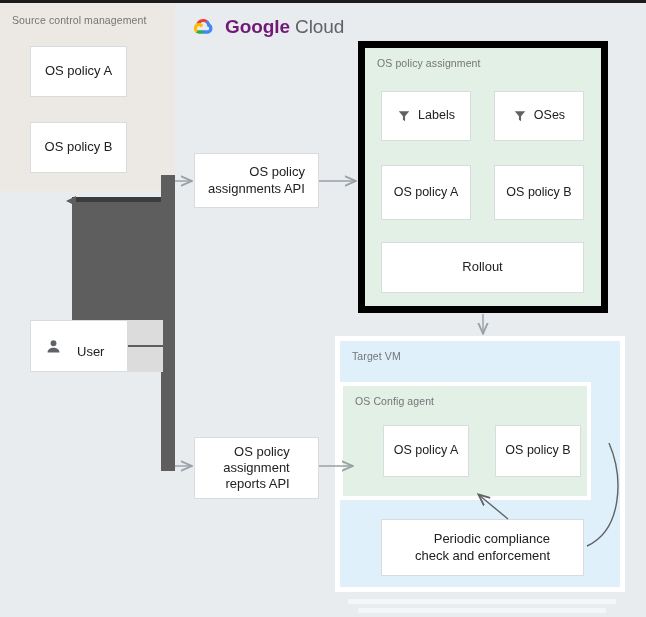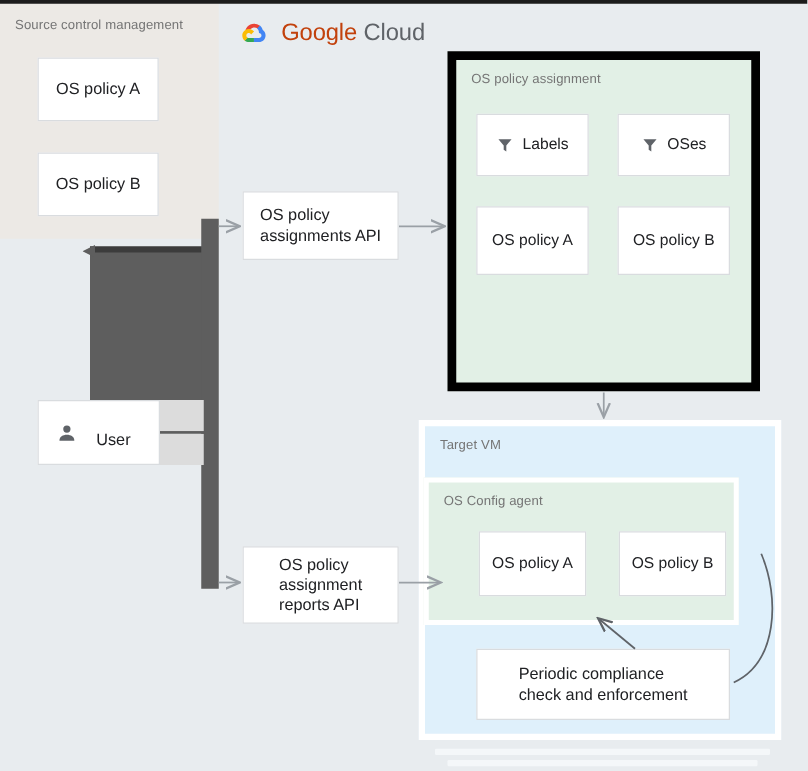--- a/index.html
+++ b/index.html
@@ -32,21 +32,21 @@
   
   .stackcard{position:absolute;background:#f4f7f9;height:5px;border-radius:1px;}
   #stack1{left:348px;top:599px;width:268px;}
   #stack2{left:358px;top:608px;width:248px;}
 
   
   .box{
     position:absolute;box-sizing:border-box;
     background:#ffffff;border:1px solid #d9dcdf;
     display:flex;align-items:center;justify-content:center;
-    text-align:left;color:#202124;font-size:13px;line-height:1.25;
+    text-align:right;color:#202124;font-size:13px;line-height:1.25;
     padding:2px 6px;
   }
   .box.small{font-size:12.5px;}
 
   #box-policy-a-src{left:30px;top:46px;width:97px;height:51px;}
   #box-policy-b-src{left:30px;top:122px;width:97px;height:51px;}
 
   #box-user{left:30px;top:320px;width:98px;height:52px;z-index:30;justify-content:flex-start;padding-left:14px;}
   #box-user .user-label{margin-left:8px;font-size:13px;margin-top:12px;}
 
@@ -77,21 +77,21 @@
   #stub-a{left:126px;top:320px;width:37px;height:25px;}
   #stub-b{left:126px;top:347px;width:37px;height:25px;}
   #stub-line{position:absolute;left:120px;top:345px;width:44px;height:1.5px;background:#5e5e5e;z-index:22;}
 
   svg#arrows{position:absolute;left:0;top:0;width:646px;height:617px;z-index:25;pointer-events:none;}
 
   
   #gc-logo{position:absolute;left:189px;top:13px;width:146px;height:28px;display:flex;align-items:center;}
   #gc-logo .gc-mark{width:27px;height:27px;margin-right:9px;flex:none;}
   #gc-logo .gc-text{font-size:19px;color:#5f6368;letter-spacing:-.1px;white-space:nowrap;}
-  #gc-logo .gc-text b{font-weight:400;color:#c2410c;}
+  #gc-logo .gc-text b{font-weight:700;color:#701a75;}
 </style>
 </head>
 <body>
 
 <div id="canvas">
 
   <div class="topborder"></div>
 
   <div class="panel" id="scm-panel">
     <div class="panel-title">Source control management</div>
@@ -160,20 +160,23 @@
         <path d="M3 4h18l-7.2 8.6V21l-3.6-2.4v-6z" fill="#5f6368"></path>
       </svg>
     </span>
     <span>OSes</span>
   </div>
   <div class="box small" id="box-policy-a-assign">
     <span>OS policy A</span>
   </div>
   <div class="box small" id="box-policy-b-assign">
     <span>OS policy B</span>
+  </div>
+  <div class="box" id="box-rollout">
+    <span>Rollout</span>
   </div>
 
   <div class="panel" id="vm-panel">
     <div class="panel-title">Target VM</div>
   </div>
   <div class="panel" id="agent-panel">
     <div class="panel-title">OS Config agent</div>
   </div>
   <div class="box small" id="box-policy-a-agent">
     <span>OS policy A</span>

